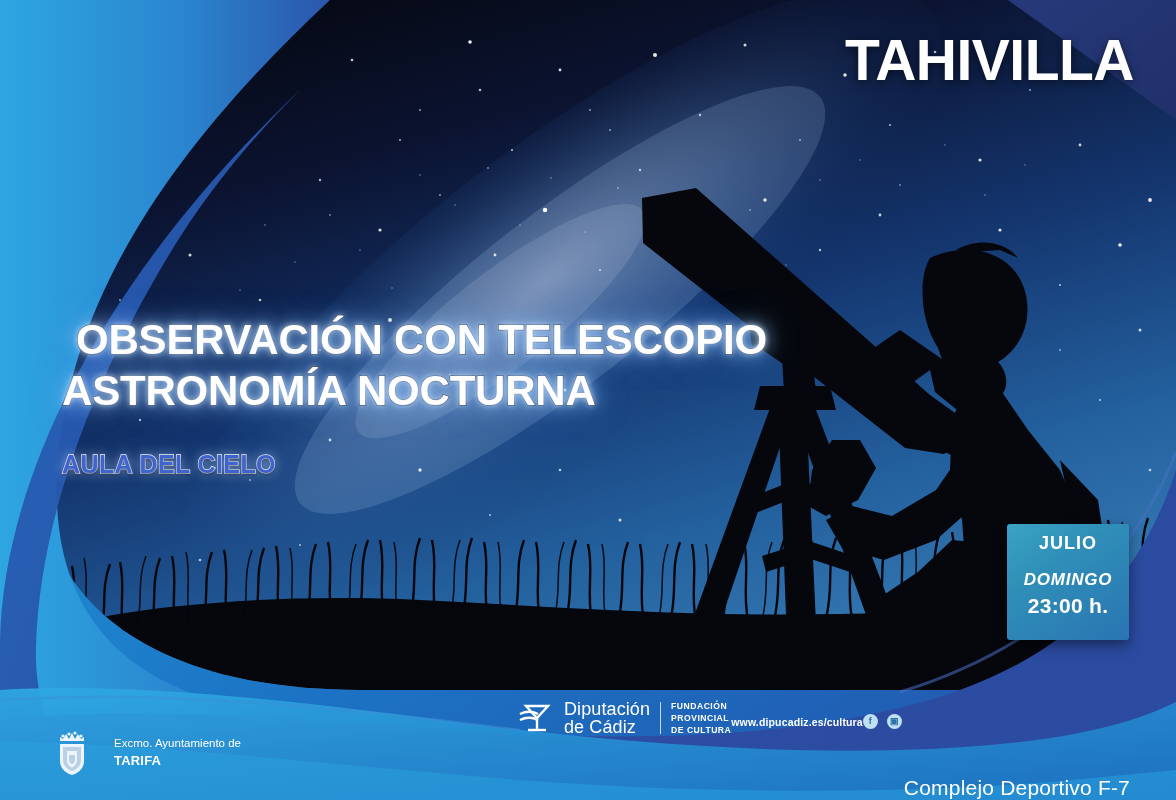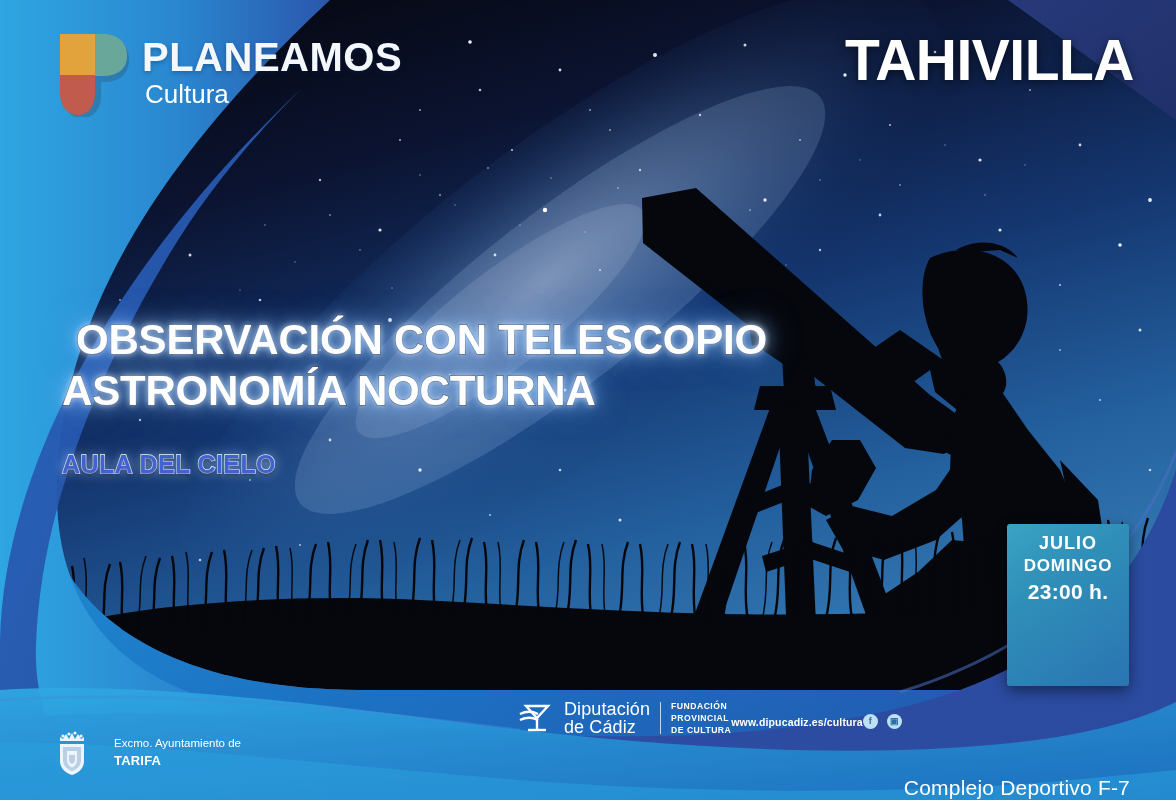--- a/index.html
+++ b/index.html
@@ -28,29 +28,29 @@
     line-height:1.22;white-space:nowrap;
     -webkit-text-stroke:1.6px #121a33;
     paint-order:stroke fill;
     text-shadow:0 0 18px rgba(150,200,255,.95),0 0 34px rgba(120,180,255,.6),0 0 6px rgba(255,255,255,.8);}
   .t-line.t2{margin-left:14px;}
   .subtitle{margin-top:34px;font-size:25px;font-weight:bold;letter-spacing:0.4px;
     color:#3f63cf;-webkit-text-stroke:1.4px #ffffff;paint-order:stroke fill;
     text-shadow:0 0 12px rgba(190,215,255,.85),0 2px 3px rgba(0,0,0,.5);white-space:nowrap;}
 
   
-  .datebox{position:absolute;left:1007px;top:524px;width:122px;height:162px;z-index:45;
+  .datebox{position:absolute;left:1007px;top:524px;width:122px;height:116px;z-index:45;
     background:linear-gradient(145deg,#3aa3c4 0%,#2f8fb8 35%,#2a74b2 100%);
     border-radius:3px;box-shadow:0 5px 14px rgba(0,0,0,.45);
     display:flex;flex-direction:column;align-items:center;justify-content:flex-start;
     padding-top:9px;box-sizing:border-box;color:#fff;text-align:center;}
   .d-month{font-size:18px;font-weight:bold;letter-spacing:1px;}
   .d-day{font-size:64px;font-weight:bold;line-height:.98;margin-top:-2px;
     text-shadow:0 2px 5px rgba(0,0,0,.35);}
-  .d-dow{font-size:17px;font-weight:bold;letter-spacing:.8px;margin-top:2px;}
+  .d-dow{font-size:17px;font-weight:bold;letter-spacing:.8px;margin-top:16px;font-style:italic;}
   .d-time{font-size:21px;font-weight:bold;letter-spacing:.3px;margin-top:4px;}
 
   
   .tarifa{position:absolute;left:55px;top:730px;z-index:40;display:flex;align-items:center;gap:25px;}
   .tarifa-txt{font-size:11.5px;color:#ffffff;line-height:1.35;}
   .tarifa-txt b{font-size:13px;font-weight:bold;display:block;letter-spacing:.2px;}
 
   .dipu{position:absolute;left:518px;top:700px;z-index:40;display:flex;flex-direction:row;align-items:center;}
   .dipu-row{display:flex;align-items:center;gap:8px;}
   .dipu-name{font-size:18px;color:#ffffff;line-height:1.02;letter-spacing:.1px;}
@@ -379,39 +379,20 @@
              C660,748 860,760 1020,742
              C1090,734 1140,720 1176,702 L1176,800 Z" fill="url(#swoosh1)" opacity=".92"></path>
 
     <path d="M0,800 L0,742 C140,742 320,764 520,780
              C700,794 900,794 1050,782 L1176,770 L1176,800 Z" fill="#2aa0de" opacity=".55"></path>
 
     <path d="M1176,452 C1130,572 1030,652 900,692" stroke="#4a6fc4" stroke-width="3" fill="none" opacity=".55"></path>
     <path d="M0,700 C160,690 330,706 520,730" stroke="#3b8fd6" stroke-width="2.5" fill="none" opacity=".5"></path>
   </svg>
 
-  <div class="brand">
-    <svg class="brand-mark" viewBox="0 0 72 86">
-      <path d="M4,4 L46,4 C62,4 70,14 70,26 C70,38 62,48 46,48 L42,48 L42,62
-               C42,76 34,84 23,84 C12,84 4,76 4,62 Z" fill="#2b2f36" opacity=".22" transform="translate(2,3)"></path>
-
-      <path d="M3,3 L38,3 L38,44 L3,44 Z" fill="#e2a33c"></path>
-
-      <path d="M38,3 L46,3 C62,3 70,13 70,25 C70,37 62,45 46,45 L38,45 Z" fill="#6aa79b"></path>
-
-      <path d="M3,44 L38,44 L38,62 C38,76 31,84 21,84 C11,84 3,76 3,62 Z" fill="#c05b4d"></path>
-
-      <path d="M38,44 L38,62 C38,76 31,84 21,84 L21,84 C33,84 38,74 38,62 Z" fill="#b5514a"></path>
-      <path d="M3,3 L38,3 L38,44 L3,44 Z" fill="none"></path>
-    </svg>
-    <div class="brand-txt">
-      <div class="brand-main">PLANEAMOS</div>
-      <div class="brand-sub">Cultura</div>
-    </div>
-  </div>
 
   <div class="town">TAHIVILLA</div>
 
   <div class="titles">
     <div class="t-line t2">OBSERVACIÓN CON TELESCOPIO</div>
     <div class="t-line">ASTRONOMÍA NOCTURNA</div>
     <div class="subtitle">AULA DEL CIELO</div>
   </div>
 
   <div class="datebox">

